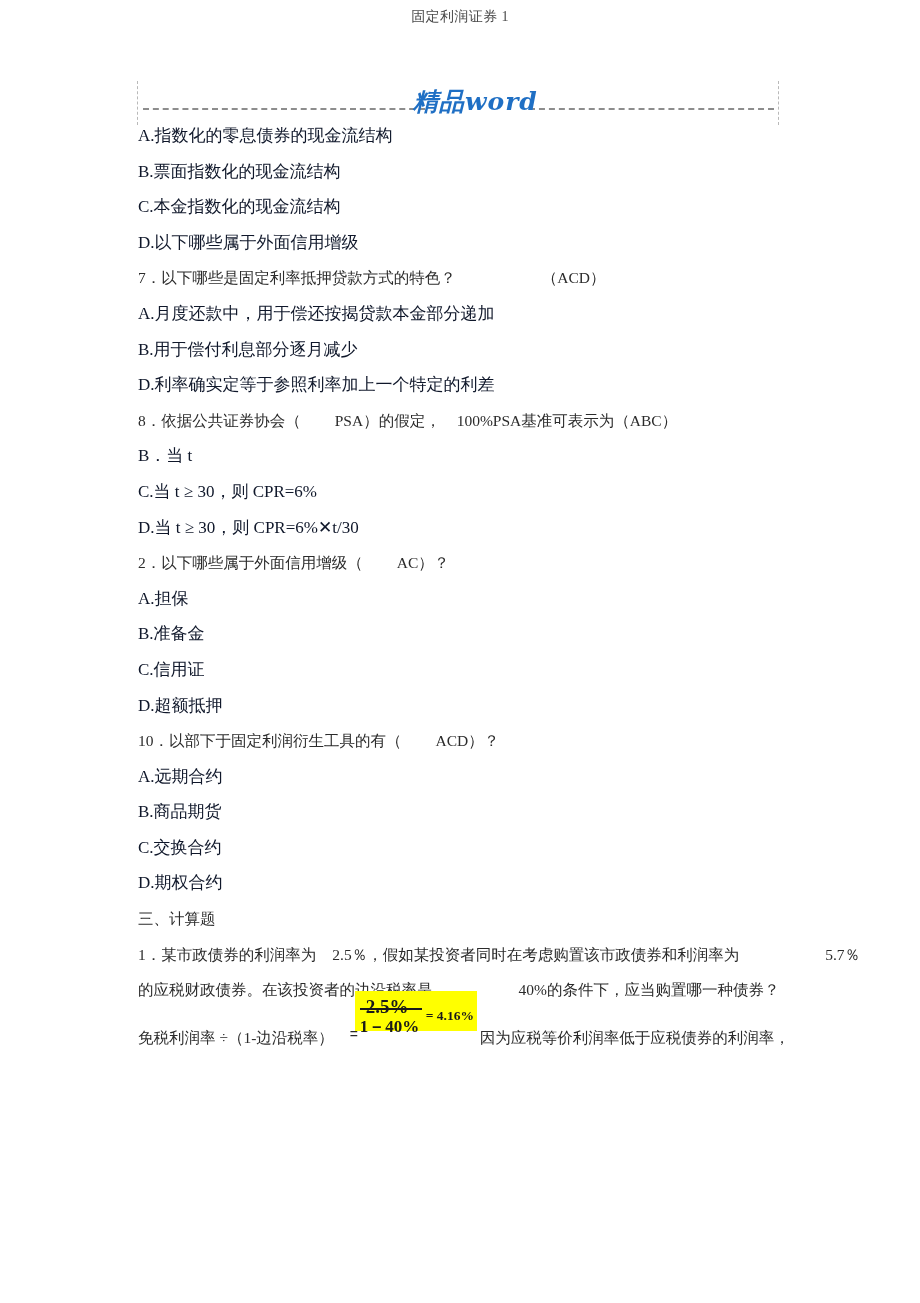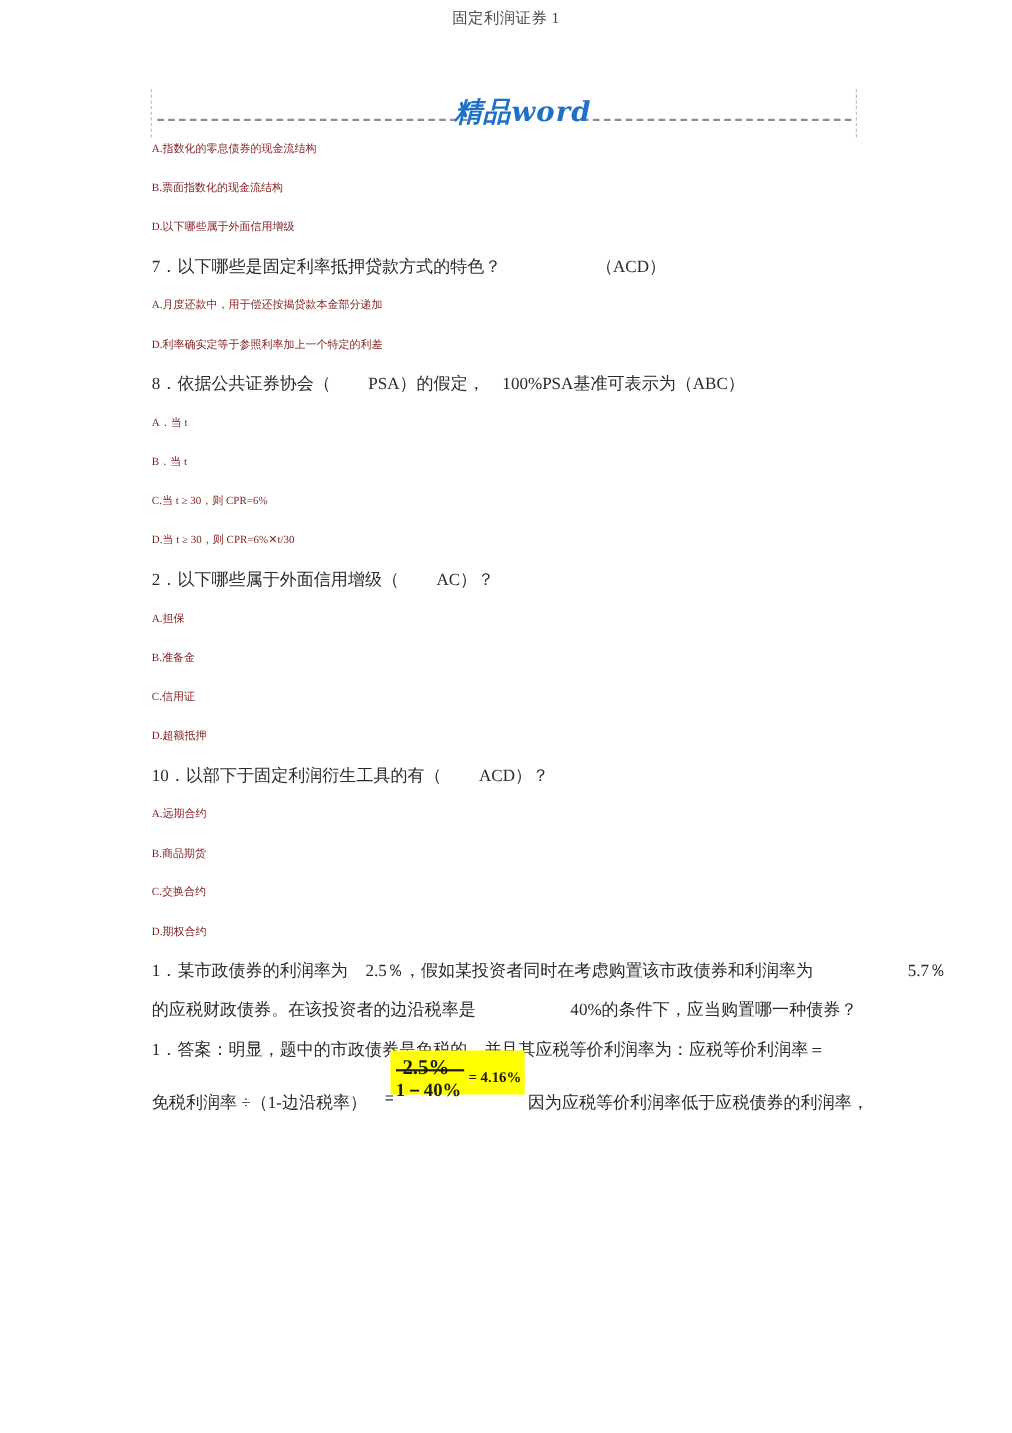--- a/index.html
+++ b/index.html
@@ -81,24 +81,24 @@
   }
 
   
   .content {
     position: absolute;
     left: 138px;
     top: 118px;
     width: 660px;
   }
   .line {
-    font-size: 10px;
+    font-size: 17px;
     line-height: 35.6px;
     height: 35.6px;
-    color: #7f1d1d;
+    color: #0f172a;
     white-space: nowrap;
     font-family: "Liberation Serif", "DejaVu Serif", serif;
   }
   .sec-head {
     font-size: 15.5px;
     line-height: 35.6px;
     height: 35.6px;
     color: #2b2b2b;
   }
 
@@ -195,61 +195,62 @@
     <div class="banner-edge right"></div>
     <div class="banner-rule left"></div>
     <div class="banner-rule right"></div>
     <div class="banner-word">精品word</div>
   </div>
 
   <div class="content">
 
     <div class="line">A.指数化的零息债券的现金流结构</div>
     <div class="line">B.票面指数化的现金流结构</div>
+    <div class="line">C.本金指数化的现金流结构</div>
     <div class="line">D.以下哪些属于外面信用增级</div>
 
     <div class="calc-line">
       <span>7．以下哪些是固定利率抵押贷款方式的特色？</span><span class="gap-lg"></span><span class="lat">（ACD）</span>
     </div>
     <div class="line">A.月度还款中，用于偿还按揭贷款本金部分递加</div>
+    <div class="line">B.用于偿付利息部分逐月减少</div>
     <div class="line">D.利率确实定等于参照利率加上一个特定的利差</div>
 
     <div class="calc-line">
       <span>8．依据公共证券协会（</span><span class="gap-md"></span><span class="lat">PSA</span><span>）的假定，</span><span class="gap-sm"></span><span class="lat">100%PSA</span><span>基准可表示为（</span><span class="lat">ABC）</span>
     </div>
-    <div class="line">A．当 t</div>
     <div class="line">B．当 t</div>
     <div class="line">C.当 t ≥ 30，则 CPR=6%</div>
     <div class="line">D.当 t ≥ 30，则 CPR=6%✕t/30</div>
 
     <div class="calc-line">
       <span>2．以下哪些属于外面信用增级（</span><span class="gap-md"></span><span class="lat">AC）？</span>
     </div>
     <div class="line">A.担保</div>
     <div class="line">B.准备金</div>
     <div class="line">C.信用证</div>
     <div class="line">D.超额抵押</div>
 
     <div class="calc-line">
       <span>10．以部下于固定利润衍生工具的有（</span><span class="gap-md"></span><span class="lat">ACD）？</span>
     </div>
     <div class="line">A.远期合约</div>
     <div class="line">B.商品期货</div>
     <div class="line">C.交换合约</div>
     <div class="line">D.期权合约</div>
 
+    <div class="sec-head">三、计算题</div>
 
     <div class="calc-line">
       <span>1．某市政债券的利润率为</span><span class="gap-sm"></span><span class="lat">2.5％</span><span>，假如某投资者同时在考虑购置该市政债券和利润率为</span><span class="gap-lg"></span><span class="lat">5.7％</span>
     </div>
     <div class="calc-line">
       <span>的应税财政债券。在该投资者的边沿税率是</span><span class="gap-lg"></span><span class="lat">40%</span><span>的条件下，应当购置哪一种债券？</span>
     </div>
 
-    <div class="calc-line">1．答案：明显，题中的市政债券是免税的，并且其应税等价利润率为：应税等价利润率＝</div>
     <div class="calc-line">
       <span>免税利润率 ÷（1-边沿税率）</span><span class="gap-sm"></span><span class="frac-wrap">
         <span class="frac-eq-lead">=</span>
         <span class="frac-hl"></span>
         <span class="frac-inner">
           <span class="frac-num">2.5%</span>
           <span class="frac-bar"></span>
           <span class="frac-den">1－40%</span>
           <span class="frac-res">= 4.16%</span>
         </span>

